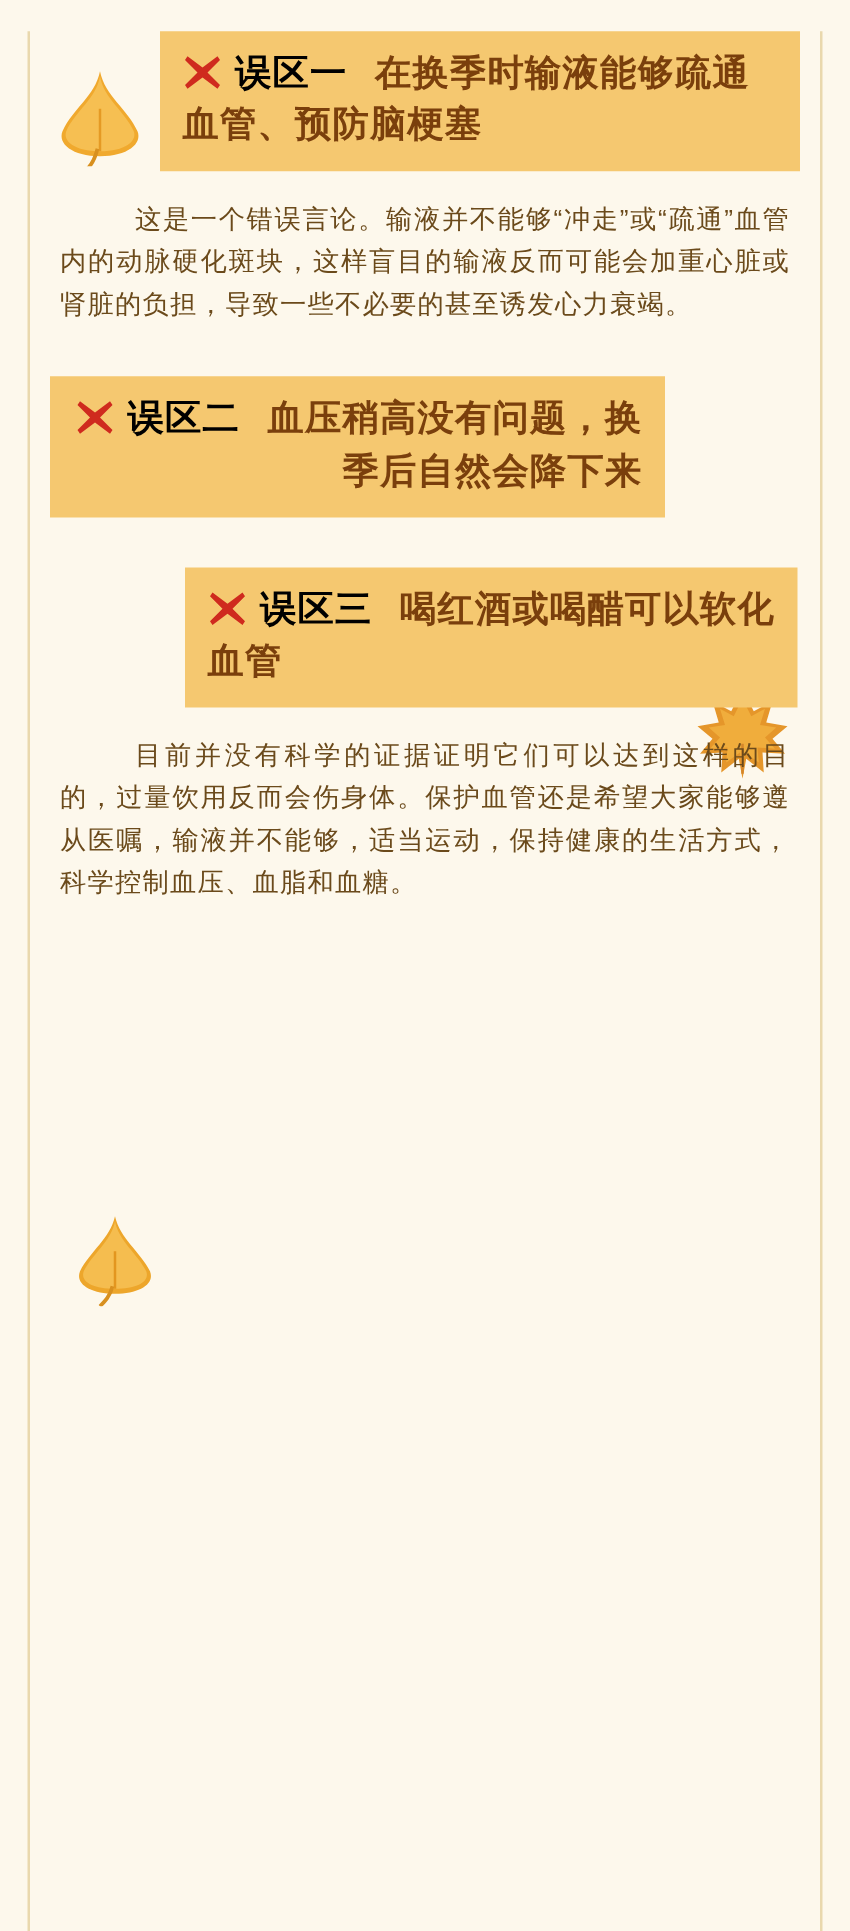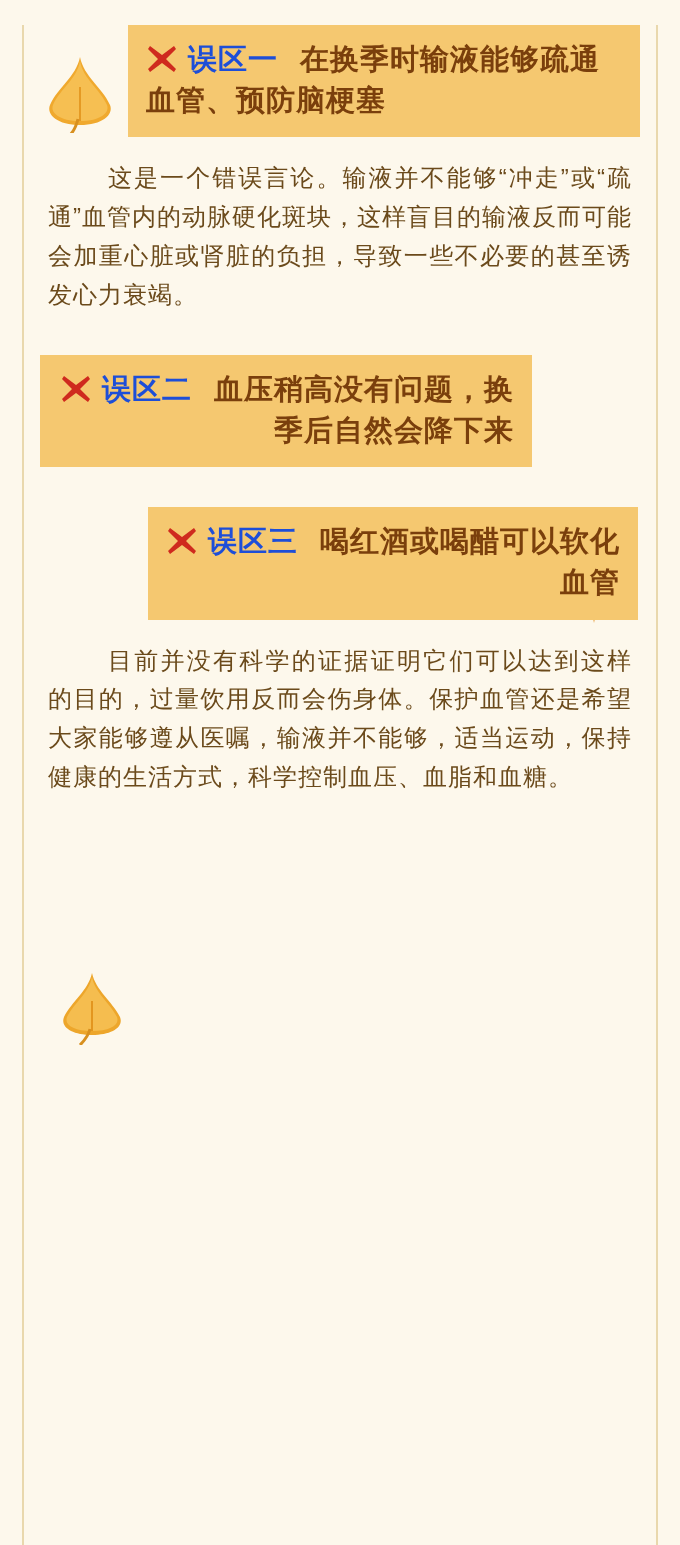--- a/index.html
+++ b/index.html
@@ -51,45 +51,44 @@
     letter-spacing: 1px;
   }
   .banner .xmark {
     display: inline-block;
     width: 32px;
     height: 30px;
     vertical-align: -5px;
     margin-right: 10px;
   }
   .banner .label {
-    color: #1d4ed8;
+    color: #000000;
     font-weight: bold;
     margin-right: 22px;
   }
   .banner .title {
     color: #7a3f0c;
     font-weight: bold;
   }
 
   .banner-1 {
     margin: 25px 40px 0 128px;
   }
   .banner-2 {
     margin: 40px 148px 0 40px;
     text-align: right;
   }
   .banner-3 {
     margin: 40px 42px 4px 148px;
-    text-align: right;
   }
 
   
   .para {
     color: #6b4a1b;
-    font-size: 24px;
+    font-size: 21px;
     line-height: 1.62;
     letter-spacing: 1px;
     text-align: justify;
     text-justify: inter-ideograph;
     margin: 22px 48px 0 48px;
     text-indent: 60px;
   }
 
   
   .leaf {

